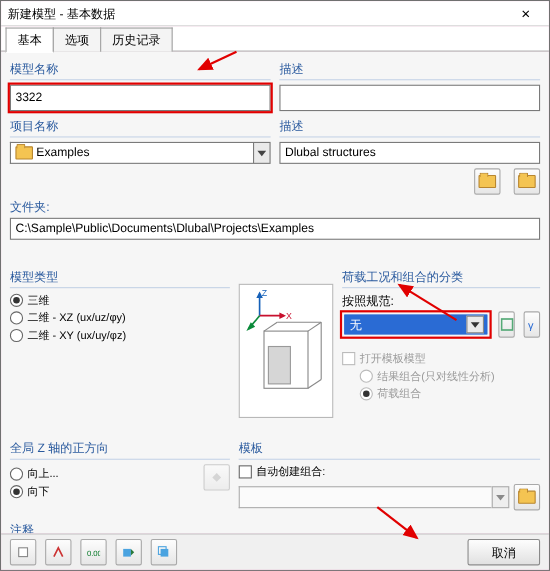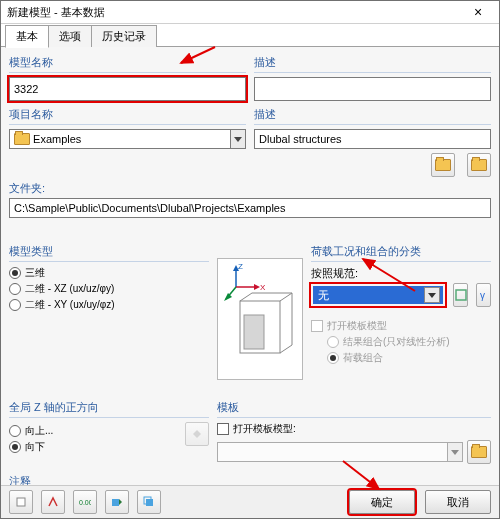--- a/index.html
+++ b/index.html
@@ -209,21 +209,21 @@
                 <path d="M2 6 L6 2 L10 6 L6 10 Z" fill="#bbb"></path>
               </svg>
             </span>
         </div>
       </div>
       <div class="col">
         <div class="grp-label">模板</div>
         <div class="hr"></div>
         <div class="check">
             <span class="chk"></span>
-            <span>打开模板模型:</span>
+            <span>自动创建组合:</span>
           </div>
         <div class="row" style="align-items:center;gap:4px;margin-top:4px">
           <div class="combo" style="flex:1;opacity:.6">
             <div class="field"></div>
             <div class="btn">
                 <div class="chev"></div>
               </div>
           </div>
           <span class="iconbtn">
               <span class="folder-ico"></span>
@@ -271,23 +271,20 @@
           <path d="M8 3 L11 6 L8 9" fill="#2a7a3a"></path>
         </svg>
       </span>
     <span class="iconbtn">
         <svg class="small-ico" viewBox="0 0 12 12">
           <rect x="3" y="3" width="7" height="7" fill="#4aa3e0"></rect>
           <rect x="1" y="1" width="7" height="7" fill="none" stroke="#4aa3e0"></rect>
         </svg>
       </span>
     <div class="spacer"></div>
-    <div class="btn-txt hl-red">
-        <span>确定</span>
-      </div>
     <div class="btn-txt" style="margin-left:6px">
         <span>取消</span>
       </div>
   </div>
 
   <svg class="arrow" style="left:0;top:0" width="500" height="519">
     <defs>
         <marker id="ah" markerWidth="8" markerHeight="8" refX="6" refY="3" orient="auto">
           <path d="M0,0 L7,3 L0,6 Z" fill="#e10000"></path>
         </marker>

